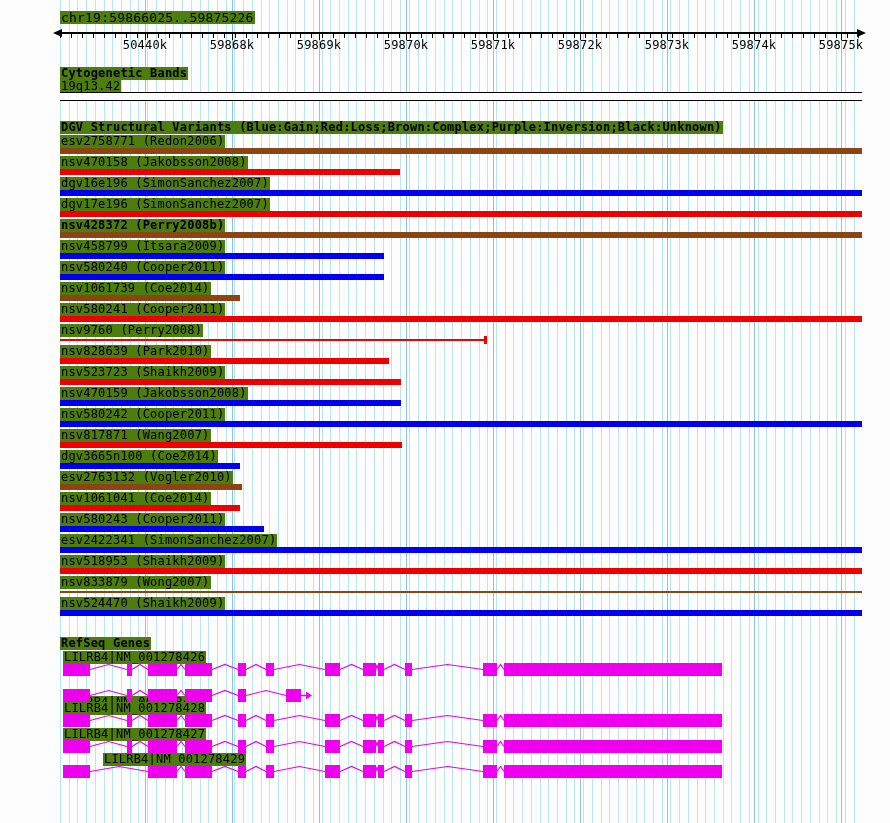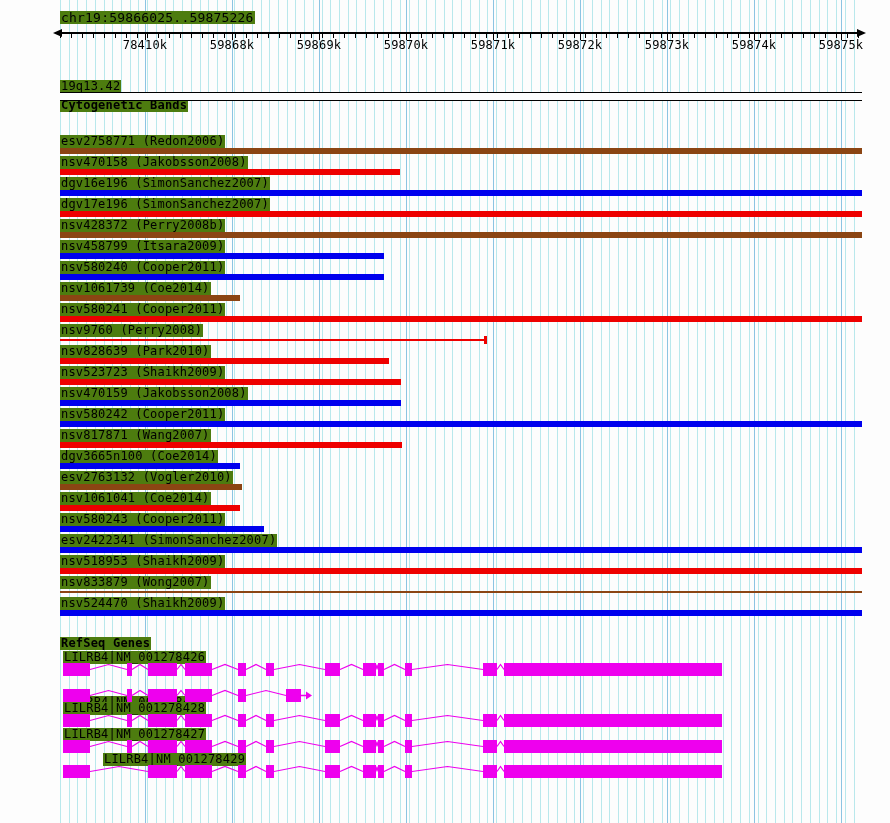--- a/index.html
+++ b/index.html
@@ -59,54 +59,55 @@
 
   <div class="lbl hdr" style="left:60px;top:11px;">chr19:59866025..59875226</div>
 
   <div>
     <div class="arrow-left" style="left:53px;"></div>
     <div class="ruler-line" style="left:60px;width:802px;"></div>
     <div class="arrow-right" style="left:857px;"></div>
     <div class="ruler-minors" style="left:60px;width:800px;"></div>
     <div id="ruler-ticks">
         <div class="tick" style="left:145px;"></div>
-        <div class="lbl tick-lbl" style="left:145px;">78410k</div>
+        <div class="lbl tick-lbl" style="left:145px;">50440k</div>
         <div class="tick" style="left:232px;"></div>
         <div class="lbl tick-lbl" style="left:232px;">59868k</div>
         <div class="tick" style="left:319px;"></div>
         <div class="lbl tick-lbl" style="left:319px;">59869k</div>
         <div class="tick" style="left:406px;"></div>
         <div class="lbl tick-lbl" style="left:406px;">59870k</div>
         <div class="tick" style="left:493px;"></div>
         <div class="lbl tick-lbl" style="left:493px;">59871k</div>
         <div class="tick" style="left:580px;"></div>
         <div class="lbl tick-lbl" style="left:580px;">59872k</div>
         <div class="tick" style="left:667px;"></div>
         <div class="lbl tick-lbl" style="left:667px;">59873k</div>
         <div class="tick" style="left:754px;"></div>
         <div class="lbl tick-lbl" style="left:754px;">59874k</div>
         <div class="tick" style="left:841px;"></div>
         <div class="lbl tick-lbl" style="left:841px;text-align:center;">59875k</div>
       </div>
   </div>
 
-  <div class="lbl bold" style="left:60px;top:67px;margin-top:32px;">Cytogenetic Bands</div>
+  <div class="lbl bold" style="left:60px;top:67px;">Cytogenetic Bands</div>
   <div class="lbl" style="left:60px;top:80px;">19q13.42</div>
   <div class="cytoband" style="left:60px;top:92px;width:802px;height:7px;"></div>
 
+  <div class="lbl bold" style="left:60px;top:121px;">DGV Structural Variants (Blue:Gain;Red:Loss;Brown:Complex;Purple:Inversion;Black:Unknown)</div>
   <div id="dgv-rows">
       <div class="lbl" style="left:60px;top:135px;">esv2758771 (Redon2006)</div>
       <div class="bar" style="left:60px;top:148px;width:802px;height:6px;background:#8b4513;"></div>
       <div class="lbl" style="left:60px;top:156px;">nsv470158 (Jakobsson2008)</div>
       <div class="bar" style="left:60px;top:169px;width:340px;height:6px;background:#ee0000;"></div>
       <div class="lbl" style="left:60px;top:177px;">dgv16e196 (SimonSanchez2007)</div>
       <div class="bar" style="left:60px;top:190px;width:802px;height:6px;background:#0000ee;"></div>
       <div class="lbl" style="left:60px;top:198px;">dgv17e196 (SimonSanchez2007)</div>
       <div class="bar" style="left:60px;top:211px;width:802px;height:6px;background:#ee0000;"></div>
-      <div class="lbl" style="left:60px;top:219px;">nsv428372 (Perry2008b)</div>
+      <div class="lbl" style="left:60px;top:219px;font-weight:bold;">nsv428372 (Perry2008b)</div>
       <div class="bar" style="left:60px;top:232px;width:802px;height:6px;background:#8b4513;"></div>
       <div class="lbl" style="left:60px;top:240px;">nsv458799 (Itsara2009)</div>
       <div class="bar" style="left:60px;top:253px;width:324px;height:6px;background:#0000ee;"></div>
       <div class="lbl" style="left:60px;top:261px;">nsv580240 (Cooper2011)</div>
       <div class="bar" style="left:60px;top:274px;width:324px;height:6px;background:#0000ee;"></div>
       <div class="lbl" style="left:60px;top:282px;">nsv1061739 (Coe2014)</div>
       <div class="bar" style="left:60px;top:295px;width:180px;height:6px;background:#8b4513;"></div>
       <div class="lbl" style="left:60px;top:303px;">nsv580241 (Cooper2011)</div>
       <div class="bar" style="left:60px;top:316px;width:802px;height:6px;background:#ee0000;"></div>
       <div class="lbl" style="left:60px;top:324px;">nsv9760 (Perry2008)</div>

